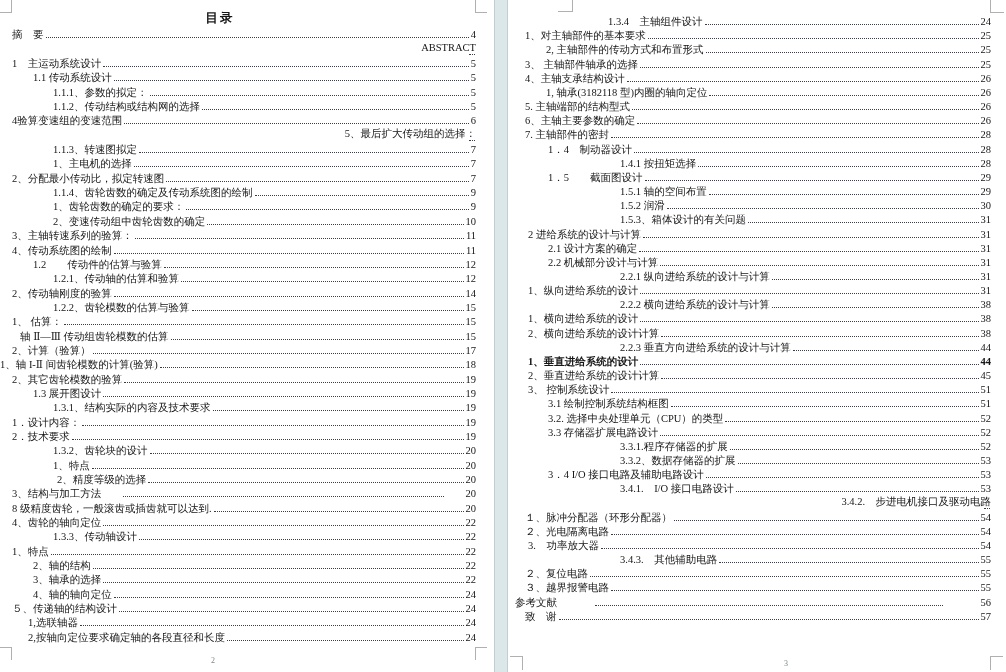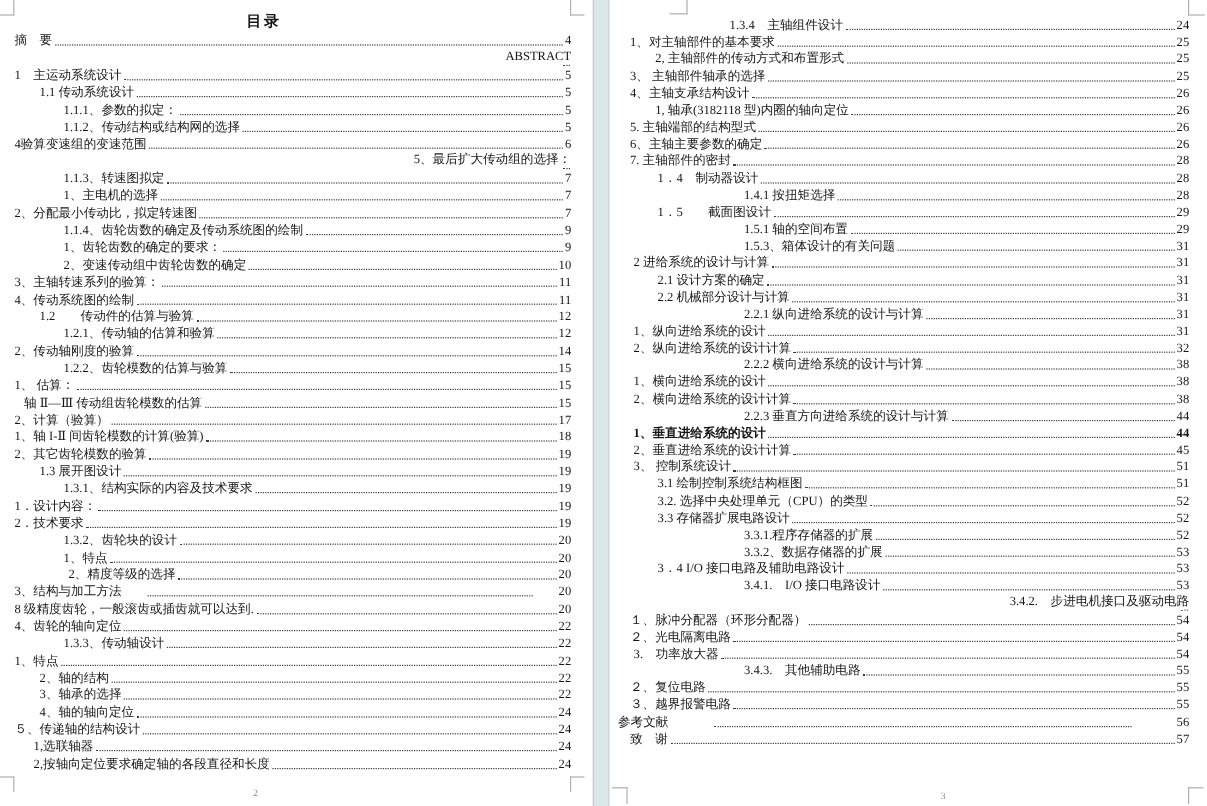--- a/index.html
+++ b/index.html
@@ -161,21 +161,21 @@
       <div class="toc-row" style="padding-left: 20px;">
         <span class="t">轴 Ⅱ—Ⅲ 传动组齿轮模数的估算</span>
         <span class="leader"></span>
         <span class="pg">15</span>
       </div>
       <div class="toc-row" style="padding-left: 12px;">
         <span class="t">2、计算（验算）</span>
         <span class="leader"></span>
         <span class="pg">17</span>
       </div>
-      <div class="toc-row" style="padding-left: 12px;">
+      <div class="toc-row" style="">
         <span class="t">1、轴 I-Ⅱ 间齿轮模数的计算(验算)</span>
         <span class="leader"></span>
         <span class="pg">18</span>
       </div>
       <div class="toc-row" style="padding-left: 12px;">
         <span class="t">2、其它齿轮模数的验算</span>
         <span class="leader"></span>
         <span class="pg">19</span>
       </div>
       <div class="toc-row" style="padding-left: 33px;">
@@ -340,20 +340,25 @@
         <span class="t">1．5　　截面图设计</span>
         <span class="leader"></span>
         <span class="pg">29</span>
       </div>
       <div class="toc-row" style="padding-left: 112px;">
         <span class="t">1.5.1 轴的空间布置</span>
         <span class="leader"></span>
         <span class="pg">29</span>
       </div>
       <div class="toc-row" style="padding-left: 112px;">
+        <span class="t">1.5.2 润滑</span>
+        <span class="leader"></span>
+        <span class="pg">30</span>
+      </div>
+      <div class="toc-row" style="padding-left: 112px;">
         <span class="t">1.5.3、箱体设计的有关问题</span>
         <span class="leader"></span>
         <span class="pg">31</span>
       </div>
       <div class="toc-row" style="padding-left: 20px;">
         <span class="t">2 进给系统的设计与计算</span>
         <span class="leader"></span>
         <span class="pg">31</span>
       </div>
       <div class="toc-row" style="padding-left: 40px;">
@@ -368,25 +373,20 @@
       </div>
       <div class="toc-row" style="padding-left: 112px;">
         <span class="t">2.2.1 纵向进给系统的设计与计算</span>
         <span class="leader"></span>
         <span class="pg">31</span>
       </div>
       <div class="toc-row" style="padding-left: 20px;">
         <span class="t">1、纵向进给系统的设计</span>
         <span class="leader"></span>
         <span class="pg">31</span>
-      </div>
-      <div class="toc-row" style="padding-left: 20px;">
-        <span class="t">2、纵向进给系统的设计计算</span>
-        <span class="leader"></span>
-        <span class="pg">32</span>
       </div>
       <div class="toc-row" style="padding-left: 112px;">
         <span class="t">2.2.2 横向进给系统的设计与计算</span>
         <span class="leader"></span>
         <span class="pg">38</span>
       </div>
       <div class="toc-row" style="padding-left: 20px;">
         <span class="t">1、横向进给系统的设计</span>
         <span class="leader"></span>
         <span class="pg">38</span>

